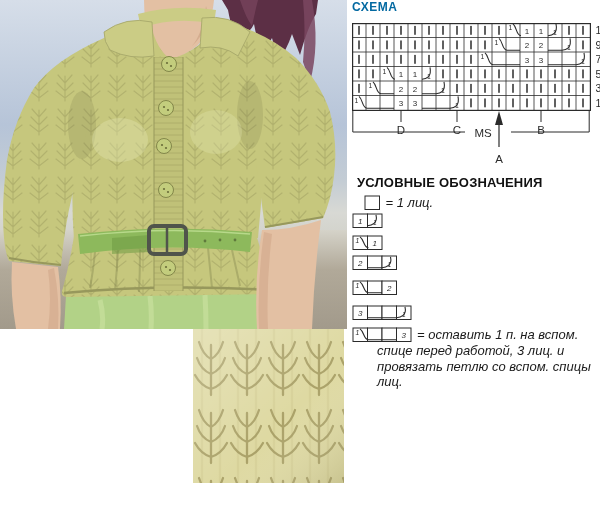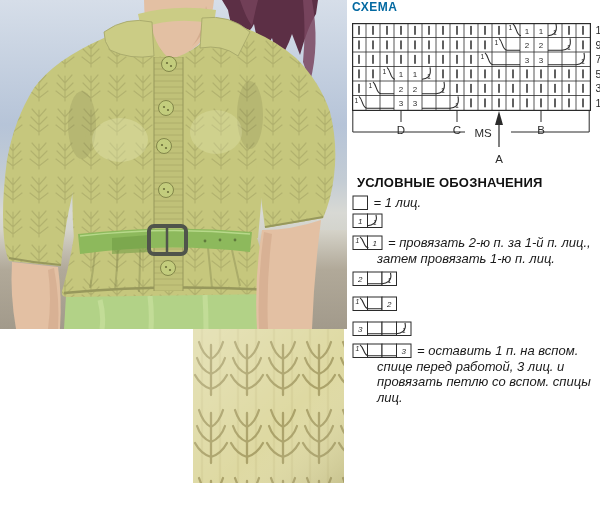--- a/index.html
+++ b/index.html
@@ -10,21 +10,21 @@
   #inset{left:193px;top:329px;width:151px;height:154px;}
   #schema-title{left:352px;top:0px;font-size:12px;font-weight:bold;color:#0369a1;
       letter-spacing:0.5px;}
   #chart-wrap{left:352px;top:23px;width:248px;height:142px;}
   #legend-title{left:357px;top:175px;font-size:13px;font-weight:bold;color:#111;
       letter-spacing:0.2px;}
   #legend{left:352px;top:195px;width:246px;}
   .legend-item{padding-left:25px;text-indent:-25px;margin-bottom:6px;
       font-style:italic;font-size:13px;line-height:15.5px;color:#1a1a1a;}
   .legend-item .sym{display:inline-block;text-indent:0;vertical-align:-4px;margin-right:5px;}
-  .legend-item:nth-child(1){margin-bottom:2px;}
+  .legend-item:nth-child(1){margin-bottom:2px;margin-left:12px;}
   .legend-item:nth-child(3){margin-bottom:4px;}
   .legend-item:nth-child(4){margin-bottom:9px;}
   .legend-item:nth-child(5){margin-bottom:9px;}
   svg{display:block;}
 </style>
 </head>
 <body>
 
 <svg id="photo" class="abs" viewBox="0 0 347 329">
   <defs>
@@ -337,21 +337,21 @@
           <text x="8.25" y="10.5" fill="#2b2b2b" font-size="8" text-anchor="middle" font-family="&quot;Liberation Sans&quot;,sans-serif">1</text>
           <path d="M 15.5 12.7 C 19.5 12.5 26 10.5 24 1.9" fill="none" stroke="#2b2b2b" stroke-width="1.1"></path>
           <text x="23" y="12.1" fill="#2b2b2b" font-size="6.8" text-anchor="middle" font-family="&quot;Liberation Sans&quot;,sans-serif">1</text>
         </svg></span></div>
     <div class="legend-item"><span class="sym"><svg viewBox="0 0 31 16" width="31" height="16">
           <rect x="1" y="1" width="14.5" height="13.5" fill="#fff" stroke="#2b2b2b" stroke-width="1"></rect>
           <rect x="15.5" y="1" width="14.5" height="13.5" fill="#fff" stroke="#2b2b2b" stroke-width="1"></rect>
           <text x="5.5" y="8.2" fill="#2b2b2b" font-size="6.8" text-anchor="middle" font-family="&quot;Liberation Sans&quot;,sans-serif">1</text>
           <path d="M 8 1.9 C 12.5 5 11.5 12.5 16.5 12.7" fill="none" stroke="#2b2b2b" stroke-width="1.1"></path>
           <text x="22.75" y="10.5" fill="#2b2b2b" font-size="8" text-anchor="middle" font-family="&quot;Liberation Sans&quot;,sans-serif">1</text>
-        </svg></span><span class="txt">= провязать 2-ю п. за 1-й п. лиц., затем провязать 1-ю п. лиц.</span></div>
+        </svg></span></div>
     <div class="legend-item"><span class="sym"><svg viewBox="0 0 45.5 16" width="45.5" height="16">
           <rect x="1" y="1" width="14.5" height="13.5" fill="#fff" stroke="#2b2b2b" stroke-width="1"></rect>
           <rect x="15.5" y="1" width="14.5" height="13.5" fill="#fff" stroke="#2b2b2b" stroke-width="1"></rect>
           <rect x="30" y="1" width="14.5" height="13.5" fill="#fff" stroke="#2b2b2b" stroke-width="1"></rect>
           <text x="8.25" y="10.5" fill="#2b2b2b" font-size="8" text-anchor="middle" font-family="&quot;Liberation Sans&quot;,sans-serif">2</text>
           <path d="M 15.5 12.7 L 30 12.7 C 34 12.5 40.5 10.5 38.5 1.9" fill="none" stroke="#2b2b2b" stroke-width="1.1"></path>
           <text x="37.5" y="12.1" fill="#2b2b2b" font-size="6.8" text-anchor="middle" font-family="&quot;Liberation Sans&quot;,sans-serif">1</text>
         </svg></span></div>
     <div class="legend-item"><span class="sym"><svg viewBox="0 0 45.5 16" width="45.5" height="16">
           <rect x="1" y="1" width="14.5" height="13.5" fill="#fff" stroke="#2b2b2b" stroke-width="1"></rect>

